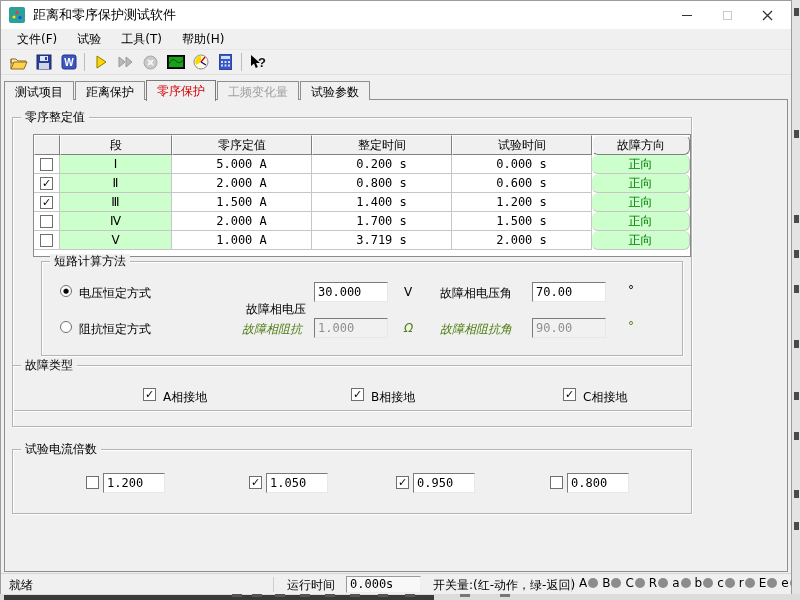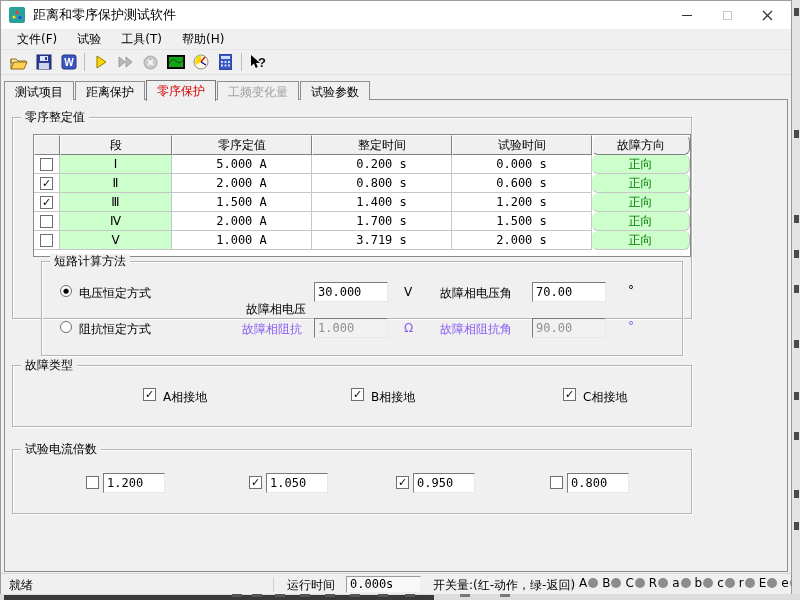--- a/index.html
+++ b/index.html
@@ -44,21 +44,21 @@
   .green { background:#ccffcc; }
   .dirtext { color:#007700; }
   .mono { font-family:"DejaVu Sans Mono","Liberation Mono",monospace; }
 
   
   .checkbox { display:inline-block; width:13px; height:13px; background:#fff; border:1px solid #6f6f6f; line-height:11px; text-align:center; font-size:11px; font-weight:bold; vertical-align:middle; }
   .radio { display:inline-block; width:12px; height:12px; background:#fff; border:1px solid #6f6f6f; border-radius:50%; text-align:center; vertical-align:middle; }
   .radio span { display:block; font-size:7px; line-height:11px; }
   .tinput { height:20px; border:1px solid; border-color:#7b7b7b #e8e8e8 #e8e8e8 #7b7b7b; background:#fff; font-family:"DejaVu Sans Mono","Liberation Mono",monospace; font-size:12px; padding:1px 3px; }
   .tinput.disabled { background:#f1f1f1; color:#8f8f8f; }
-  .graytext { color:#8b5cf6; }
+  .graytext { color:#4d7c0f;font-style:italic; }
   .abs { position:absolute; }
 
   
   .statusbar { position:absolute; left:0; right:0; top:572px; height:21px; background:#f0f0f0; border-top:1px solid #d7d7d7; }
   .sb-sep { position:absolute; top:3px; width:1px; height:15px; background:#cfcfcf; }
   .runtime-box { position:absolute; left:345px; top:2px; width:75px; height:17px; border:1px solid; border-color:#9a9a9a #eeeeee #eeeeee #9a9a9a; background:#f8f8f8; padding:0 3px; line-height:15px; }
   .indicators { position:absolute; left:578px; top:2px; display:flex; align-items:center; gap:4px; }
   .ind { display:flex; align-items:center; gap:1px; }
   .ind .lamp { width:10px; height:10px; border-radius:50%; background:#8c8c8c; display:inline-block; }
 
@@ -185,21 +185,21 @@
   <div class="tabstrip">
     <div class="tab">测试项目</div>
     <div class="tab">距离保护</div>
     <div class="tab active">零序保护</div>
     <div class="tab disabled">工频变化量</div>
     <div class="tab">试验参数</div>
   </div>
 
   <div class="tabpage">
 
-    <div class="groupbox" style="left:7px; top:17px; width:680px; height:202px;">
+    <div class="groupbox" style="left:7px; top:17px; width:680px; height:294px;">
       <span class="gb-legend">零序整定值</span>
 
       <div class="grid" style="left:20px; top:16px; width:658px; height:123px;">
         <div class="grow ghead">
           <div class="gcell c0"></div>
           <div class="gcell c1">段</div>
           <div class="gcell c2">零序定值</div>
           <div class="gcell c4">整定时间</div>
           <div class="gcell c3">试验时间</div>
           <div class="gcell c5">故障方向</div>

